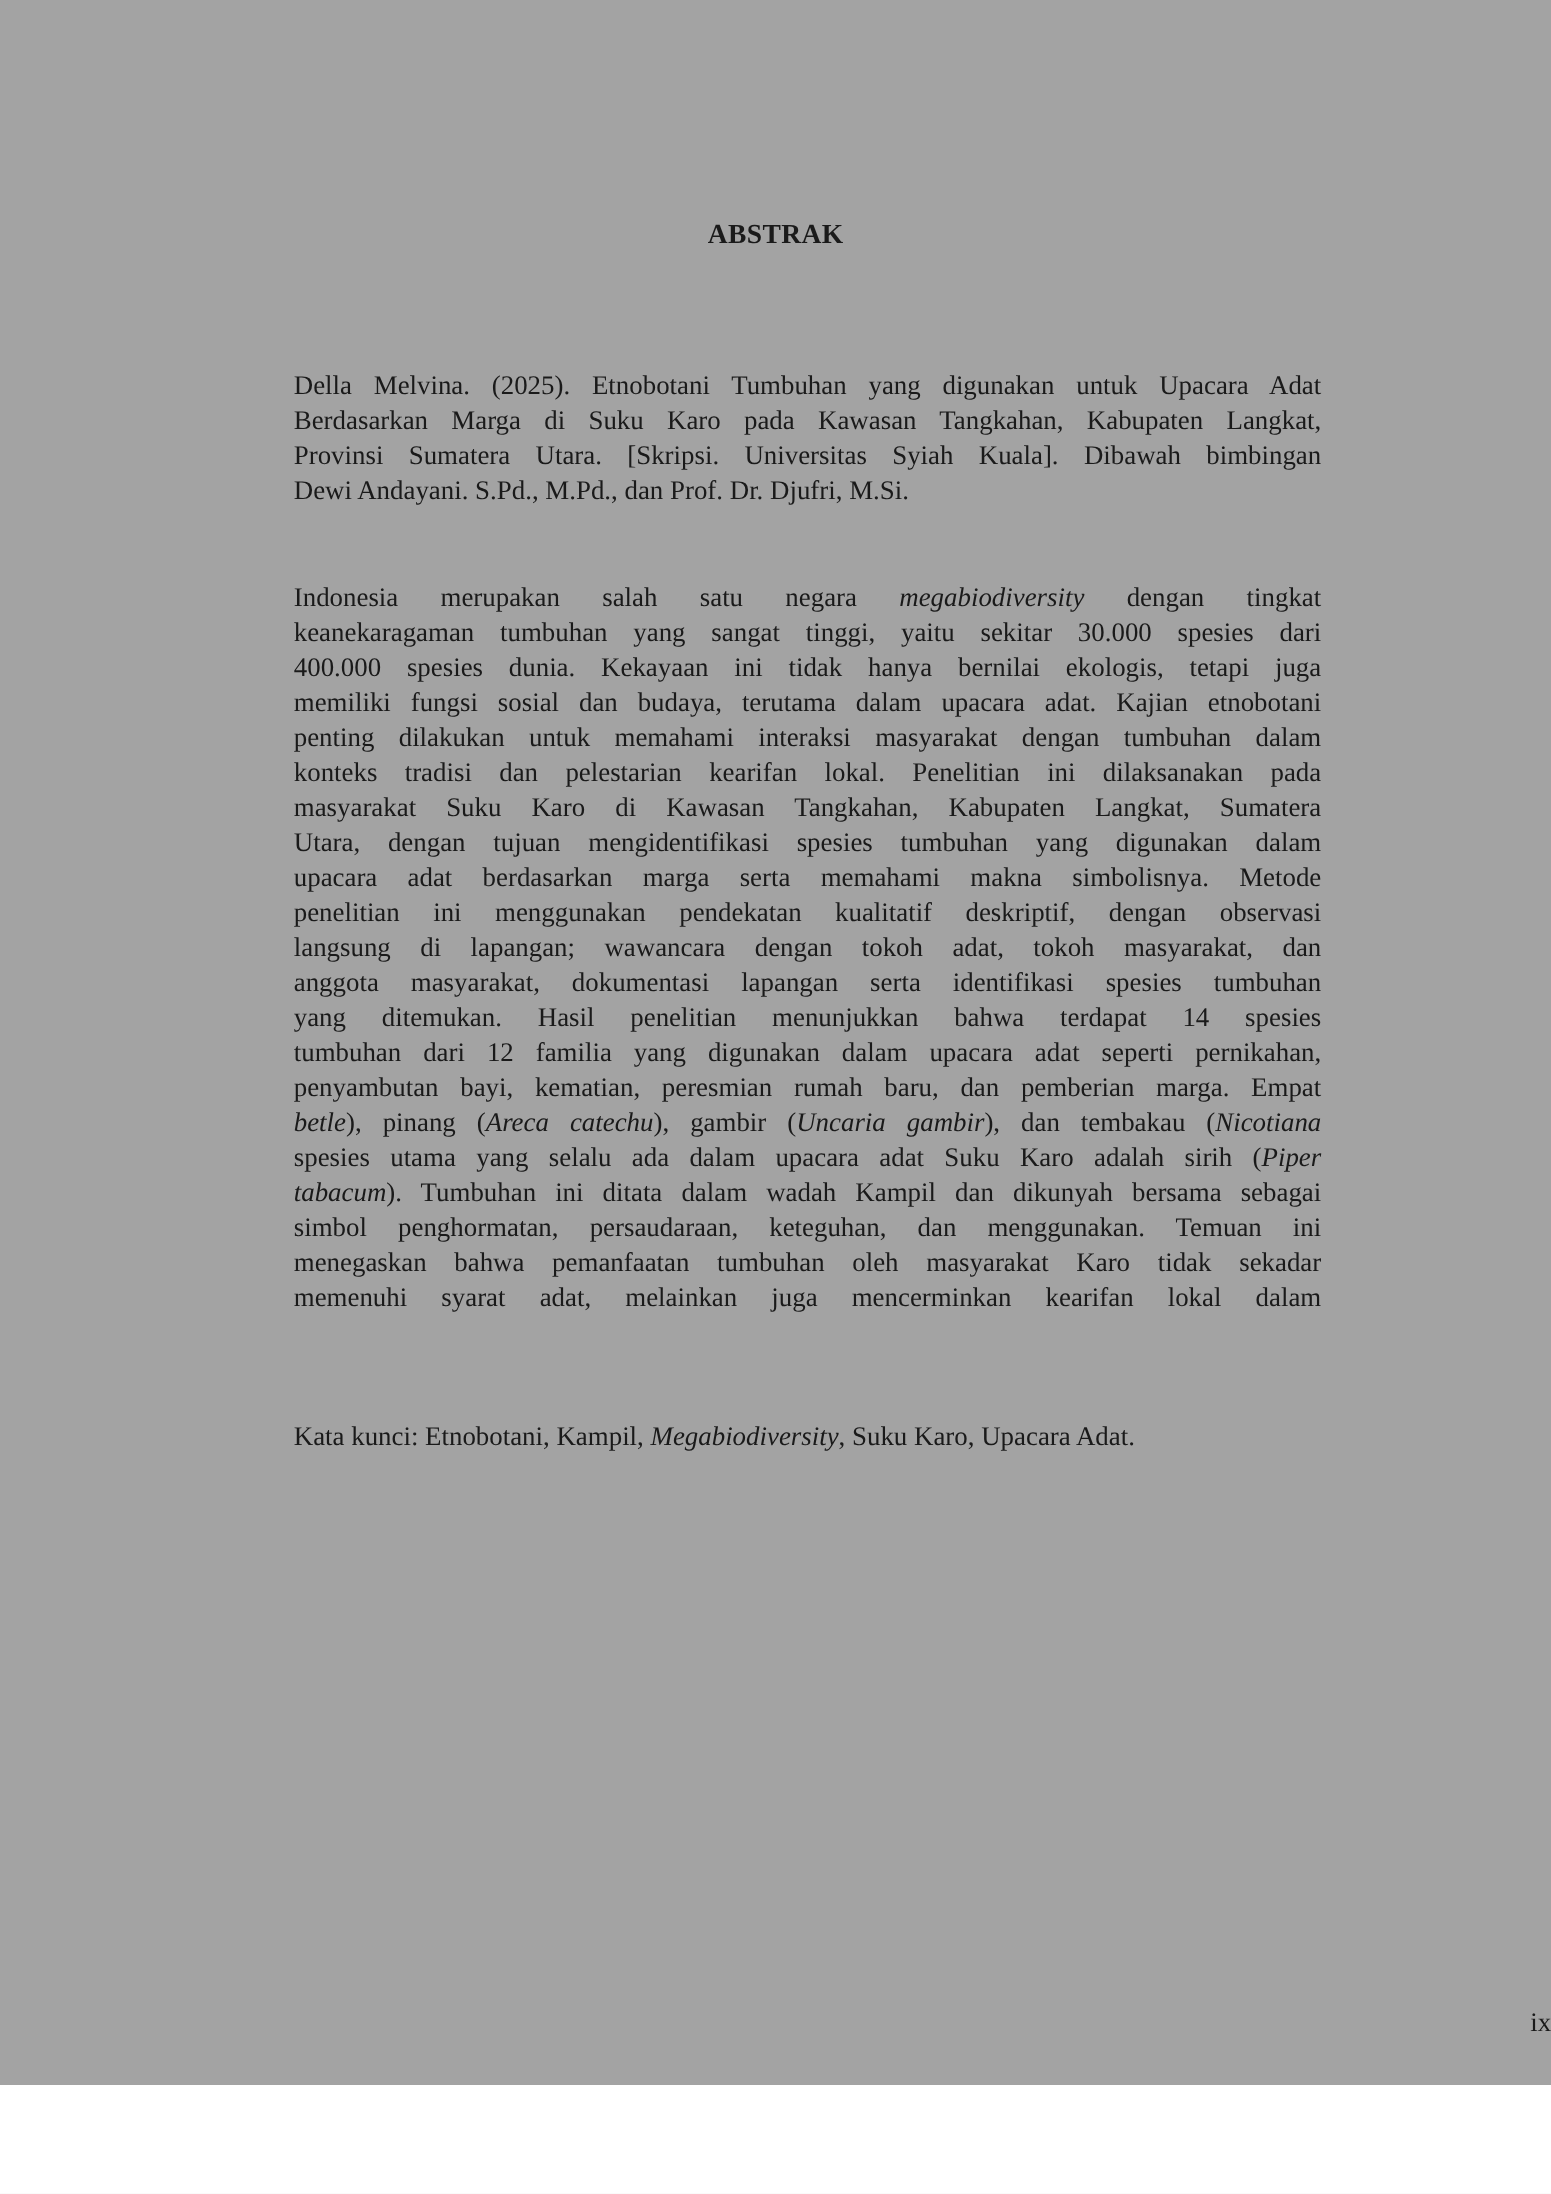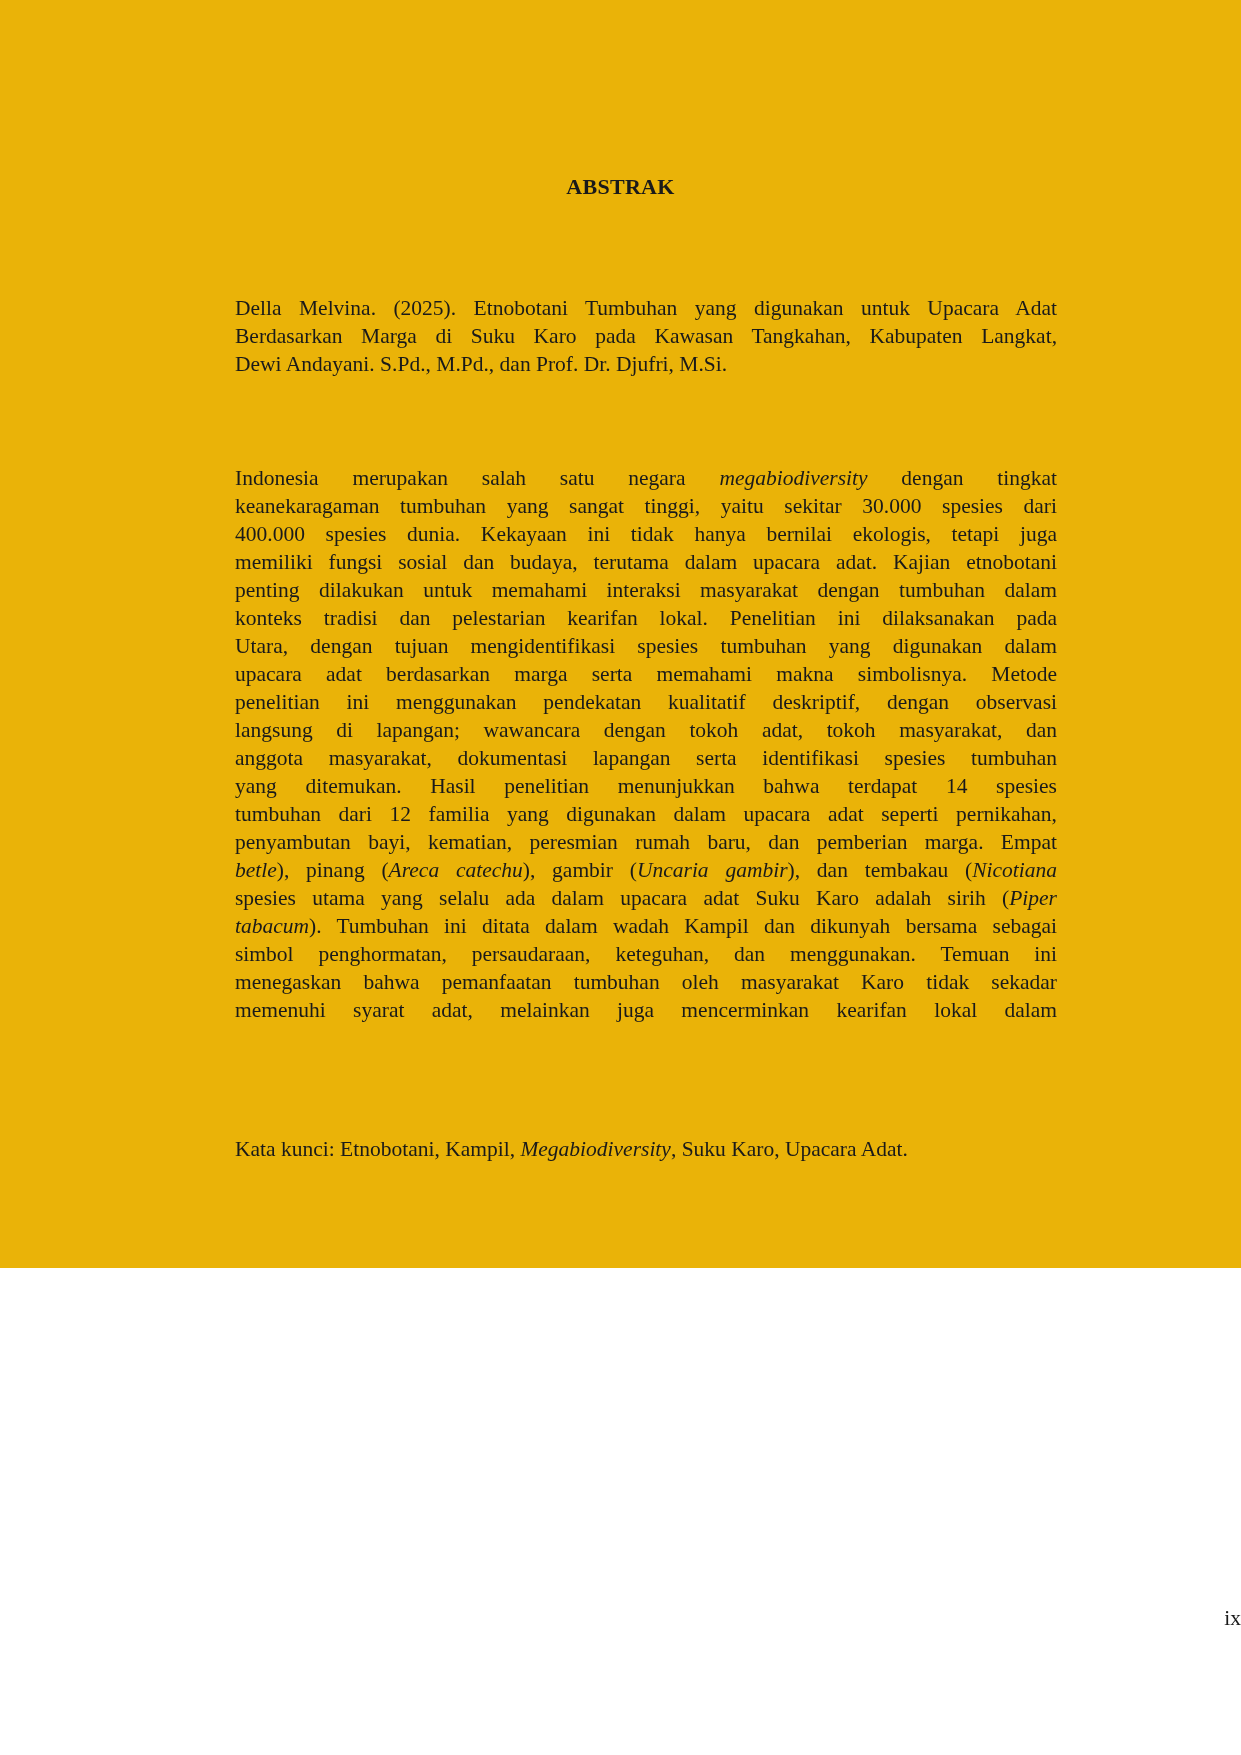--- a/index.html
+++ b/index.html
@@ -12,22 +12,22 @@
       height: 1755px;
       position: relative;
       overflow: hidden;
       font-family: "Liberation Serif", "DejaVu Serif", serif;
       color: #1a1a1a;
     }
     .page {
       position: absolute;
       left: 0; top: 0;
       width: 1241px;
-      height: 1268px;
-      background: #eab308;
+      height: 1668px;
+      background: #a3a3a3;
     }
     .title {
       position: absolute;
       left: 0;
       width: 1241px;
       top: 174px;
       text-align: center;
       font-weight: bold;
       font-size: 22px;
       letter-spacing: 0.3px;
@@ -66,30 +66,32 @@
 </head>
 <body>
 
 <div class="page">
 
   <div class="title">ABSTRAK</div>
 
   <div class="block citation">
     <span class="line">Della Melvina. (2025). Etnobotani Tumbuhan yang digunakan untuk Upacara Adat</span>
     <span class="line">Berdasarkan Marga di Suku Karo pada Kawasan Tangkahan, Kabupaten Langkat,</span>
+    <span class="line">Provinsi Sumatera Utara. [Skripsi. Universitas Syiah Kuala]. Dibawah bimbingan</span>
     <span class="line last">Dewi Andayani. S.Pd., M.Pd., dan Prof. Dr. Djufri, M.Si.</span>
   </div>
 
   <div class="block abstract">
     <span class="line"><span>Indonesia merupakan salah satu negara </span><i>megabiodiversity</i><span> dengan tingkat</span></span>
     <span class="line">keanekaragaman tumbuhan yang sangat tinggi, yaitu sekitar 30.000 spesies dari</span>
     <span class="line">400.000 spesies dunia. Kekayaan ini tidak hanya bernilai ekologis, tetapi juga</span>
     <span class="line">memiliki fungsi sosial dan budaya, terutama dalam upacara adat. Kajian etnobotani</span>
     <span class="line">penting dilakukan untuk memahami interaksi masyarakat dengan tumbuhan dalam</span>
     <span class="line">konteks tradisi dan pelestarian kearifan lokal. Penelitian ini dilaksanakan pada</span>
+    <span class="line">masyarakat Suku Karo di Kawasan Tangkahan, Kabupaten Langkat, Sumatera</span>
     <span class="line">Utara, dengan tujuan mengidentifikasi spesies tumbuhan yang digunakan dalam</span>
     <span class="line">upacara adat berdasarkan marga serta memahami makna simbolisnya. Metode</span>
     <span class="line">penelitian ini menggunakan pendekatan kualitatif deskriptif, dengan observasi</span>
     <span class="line">langsung di lapangan; wawancara dengan tokoh adat, tokoh masyarakat, dan</span>
     <span class="line">anggota masyarakat, dokumentasi lapangan serta identifikasi spesies tumbuhan</span>
     <span class="line">yang ditemukan. Hasil penelitian menunjukkan bahwa terdapat 14 spesies</span>
     <span class="line">tumbuhan dari 12 familia yang digunakan dalam upacara adat seperti pernikahan,</span>
     <span class="line">penyambutan bayi, kematian, peresmian rumah baru, dan pemberian marga. Empat</span>
     <span class="line"><i>betle</i><span>), pinang (</span><i>Areca catechu</i><span>), gambir (</span><i>Uncaria gambir</i><span>), dan tembakau (</span><i>Nicotiana</i></span>
     <span class="line"><span>spesies utama yang selalu ada dalam upacara adat Suku Karo adalah sirih (</span><i>Piper</i></span>

